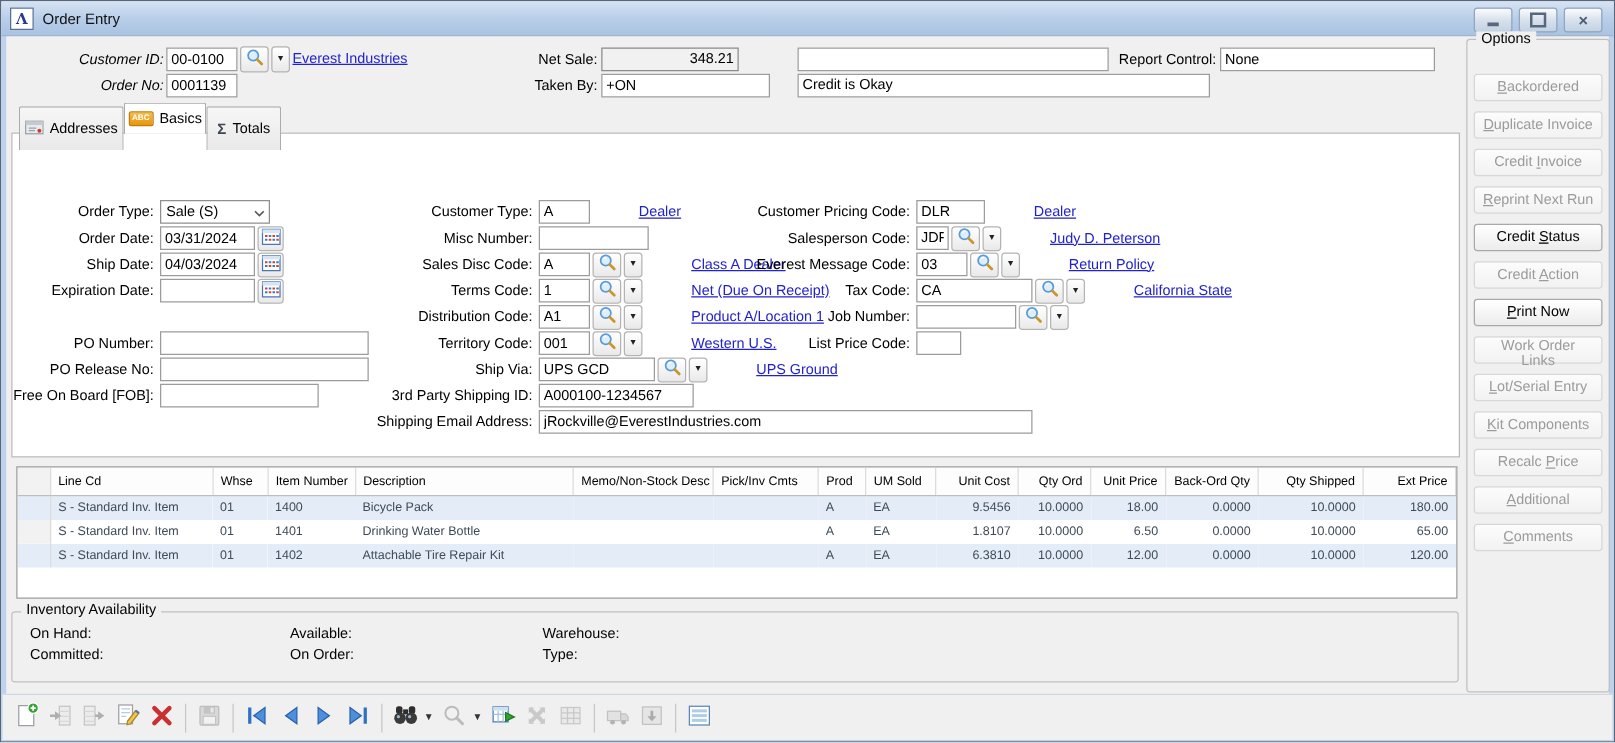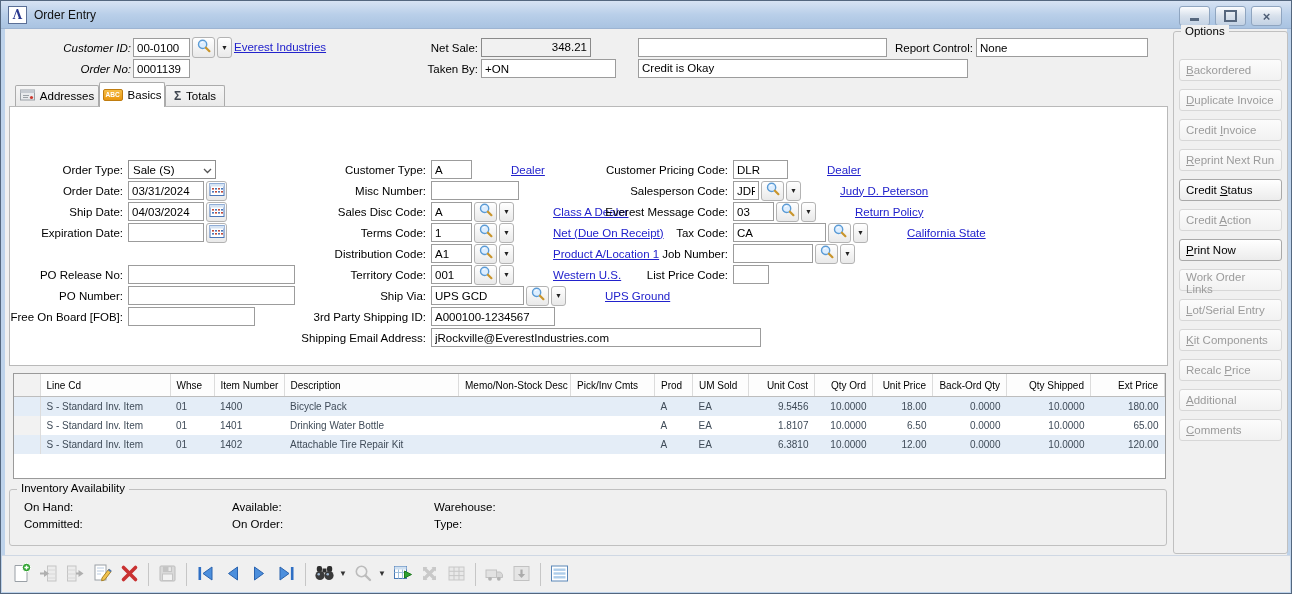--- a/index.html
+++ b/index.html
@@ -29,21 +29,21 @@
   .field{position:absolute;height:19px;border:1px solid #9c9c9c;background:#fff;font:inherit;padding:0 3px;box-sizing:border-box;
          color:#000;z-index:2;}
   div.field{line-height:17px;white-space:nowrap;overflow:hidden;}
   .field.ro{background:#f1f1f1;border-color:#8a8a8a;}
   .field.rt{text-align:right;}
   .sbtn{position:absolute;height:21px;border:1px solid #b3b3b3;border-radius:3px;background:linear-gradient(#ffffff,#e9e9e9);
         display:inline-flex;align-items:center;justify-content:center;padding:0;z-index:2;cursor:default;box-sizing:border-box;}
   .ddglyph{font-size:7px;color:#222;line-height:1;}
   .lnk{position:absolute;color:#2222cc;text-decoration:underline;white-space:nowrap;z-index:2;cursor:pointer;}
   
-  .tab{position:absolute;top:84px;height:21px;border:1px solid #ababab;border-bottom:none;border-radius:2px 2px 0 0;
+  .tab{position:absolute;top:84px;height:35px;border:1px solid #ababab;border-bottom:none;border-radius:2px 2px 0 0;
        background:linear-gradient(#f6f6f6,#e9e9e9);display:flex;align-items:center;justify-content:center;gap:5px;z-index:3;box-sizing:border-box;}
   .tab.active{top:81px;height:25px;background:#fff;z-index:4;}
   .abcbadge{background:linear-gradient(#f6bd45,#e8960f);color:#fff;font-size:6.5px;font-weight:bold;padding:2px 2px;
             border-radius:2px;border:1px solid #c07d10;line-height:1;}
   .sigma{font-weight:bold;color:#3f4650;font-size:12px;line-height:1;}
   .tabpage{position:absolute;left:8px;top:105px;width:1159px;height:260px;background:#fff;border:1px solid #b9b9b9;z-index:2;box-sizing:border-box;}
   
   .fcol{position:absolute;top:158px;z-index:3;}
   .fcol.c1{left:8px;}  .fcol.c2{left:286px;} .fcol.c3{left:583px;}
   .frow{display:flex;align-items:center;height:21px;}
@@ -68,21 +68,21 @@
   .grid tr.alt td{background:#e4edf7;}
   .grid th.sel,.grid td.sel{background:#f2f2f2;border-right:1px solid #dcdcdc;padding:0;}
   .grid th.num,.grid td.num{text-align:right;}
   
   .gbox{position:absolute;border:1px solid #c0c0c0;border-radius:3px;z-index:2;box-sizing:border-box;}
   .glegend{position:absolute;background:#f0f0f0;padding:0 4px;z-index:3;white-space:nowrap;}
   .invlbl{position:absolute;color:#000;white-space:nowrap;z-index:3;}
   
   .optwrap{position:absolute;left:1178px;top:58px;width:104px;z-index:3;}
   .optbtn{display:block;width:103px;height:22px;margin:0 0 8px 0;border:1px solid #a9a9a9;border-radius:3px;
-          background:linear-gradient(#ffffff,#ececec);font:inherit;color:#000;text-align:left;cursor:default;}
+          background:linear-gradient(#ffffff,#ececec);font:inherit;color:#000;text-align:center;cursor:default;}
   .optbtn.disabled{color:#9b9b9b;border-color:#d7d7d7;background:linear-gradient(#fcfcfc,#f2f2f2);}
   
   .toolbar{position:absolute;left:1px;right:1px;bottom:1px;height:36px;background:#f0f0f0;border-top:1px solid #cfd8e4;
            display:flex;align-items:center;padding-left:7px;z-index:5;}
   .tbtn{width:25px;height:25px;display:flex;align-items:center;justify-content:center;border-radius:3px;margin-right:2px;}
   .tbtn.disabled svg{filter:grayscale(1);opacity:.5;}
   .tsep{width:1px;height:23px;background:#c6c6c6;margin:0 6px 0 4px;}
   .tcaret{font-size:8px;color:#333;margin:0 4px 0 0;line-height:1;}
   u{text-decoration:underline;}
 </style>
@@ -238,27 +238,27 @@
                   <rect x="12" y="6" width="2" height="1.6"></rect>
                   <rect x="3" y="9" width="2" height="1.6"></rect>
                   <rect x="9" y="9" width="2" height="1.6"></rect>
                 </g>
               </svg></span>
           </button>
         </span>
       </div>
       <div class="frow"></div>
       <div class="frow">
+        <div class="flabel">PO Number:</div>
+        <span class="fctr">
+          <input class="fld" style="width: 167px;">
+        </span>
+      </div>
+      <div class="frow">
         <div class="flabel">PO Release No:</div>
-        <span class="fctr">
-          <input class="fld" style="width: 167px;">
-        </span>
-      </div>
-      <div class="frow">
-        <div class="flabel">PO Number:</div>
         <span class="fctr">
           <input class="fld" style="width: 167px;">
         </span>
       </div>
       <div class="frow">
         <div class="flabel">Free On Board [FOB]:</div>
         <span class="fctr">
           <input class="fld" style="width: 127px;">
         </span>
       </div>
@@ -364,21 +364,21 @@
       </div>
       <div class="frow">
         <div class="flabel">3rd Party Shipping ID:</div>
         <span class="fctr">
           <input class="fld" value="A000100-1234567" style="width: 124px;">
         </span>
       </div>
       <div class="frow">
         <div class="flabel">Shipping Email Address:</div>
         <span class="fctr">
-          <input class="fld" value="jRockville@EverestIndustries.com" style="width: 330px;">
+          <input class="fld" value="jRockville@EverestIndustries.com" style="width: 395px;">
         </span>
       </div>
     </div>
   <div class="fcol c3" id="form-right">
       <div class="frow">
         <div class="flabel">Customer Pricing Code:</div>
         <span class="fctr">
           <input class="fld" value="DLR" style="width: 55px;">
           <a class="lnk2">Dealer</a>
         </span>

